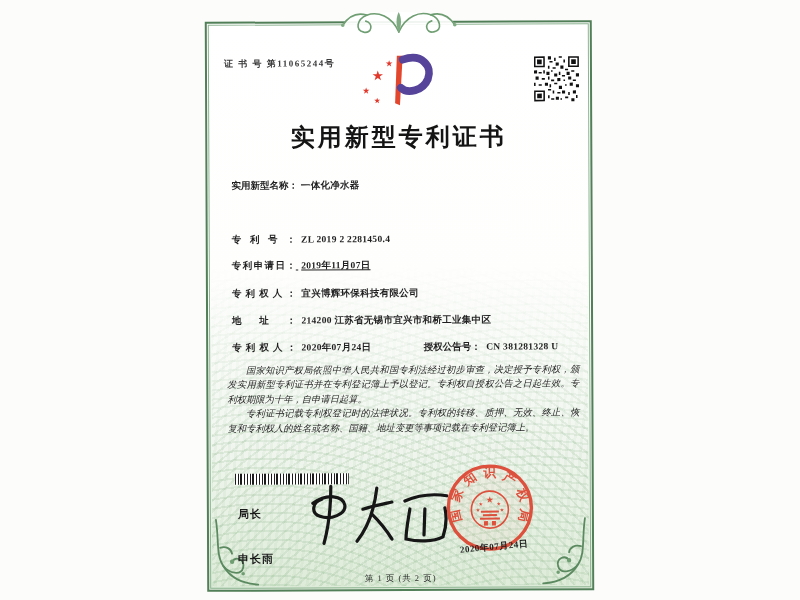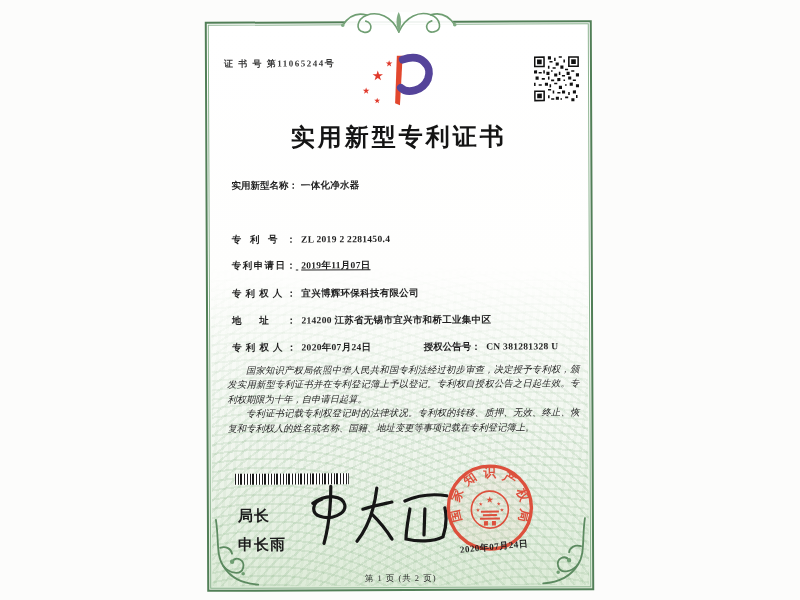--- a/index.html
+++ b/index.html
@@ -64,22 +64,22 @@
   }
   .body-text p { text-indent:2em; }
 
   
   .barcode {
     position:absolute; left:26px; top:450px; width:114px; height:11px;
     background:repeating-linear-gradient(90deg,
       #1c1c1c 0 1.5px, #fff 1.5px 3px, #1c1c1c 3px 4px, #fff 4px 5px,
       #1c1c1c 5px 7.5px, #fff 7.5px 9px, #1c1c1c 9px 10px, #fff 10px 12px);
   }
-  .signer { position:absolute; left:29px; font-size:15px; font-weight:bold; color:#1c1c1c; letter-spacing:1px; }
-  .signer.t { top:483px; } .signer.n { top:512px; }
+  .signer { position:absolute; left:29px; font-size:11px; font-weight:bold; color:#1c1c1c; letter-spacing:1px; }
+  .signer.t { top:483px; } .signer.n { top:528px; }
   .signature { position:absolute; left:88px; top:458px; width:165px; height:72px; }
 
   .seal { position:absolute; left:236px; top:440px; width:90px; height:90px; opacity:0.92; }
   .seal-date {
     position:absolute; left:238px; top:518px; width:94px; text-align:center;
     font-size:9px; font-weight:bold; color:#1b1b1b; transform:rotate(-5deg); letter-spacing:0.5px;
   }
 
   .footer {
     position:absolute; left:0; right:0; top:550px; text-align:center;

